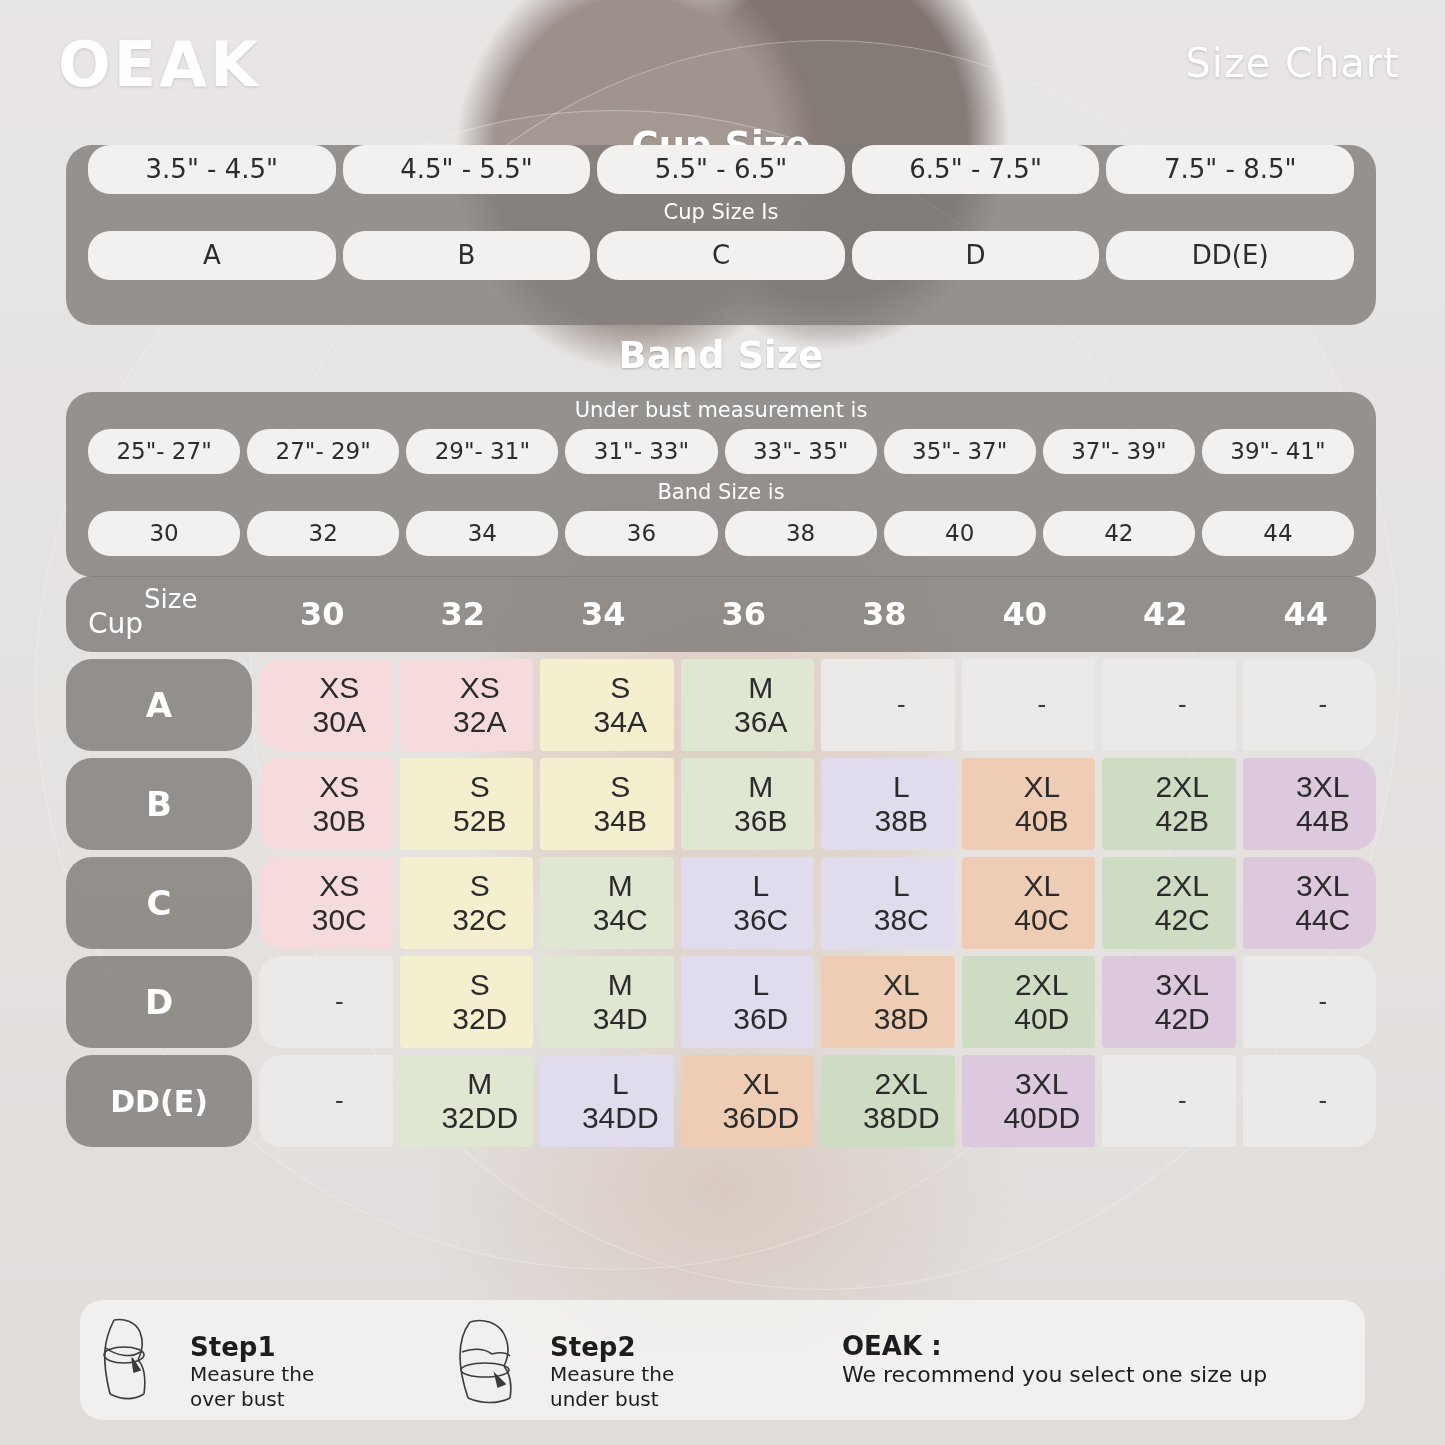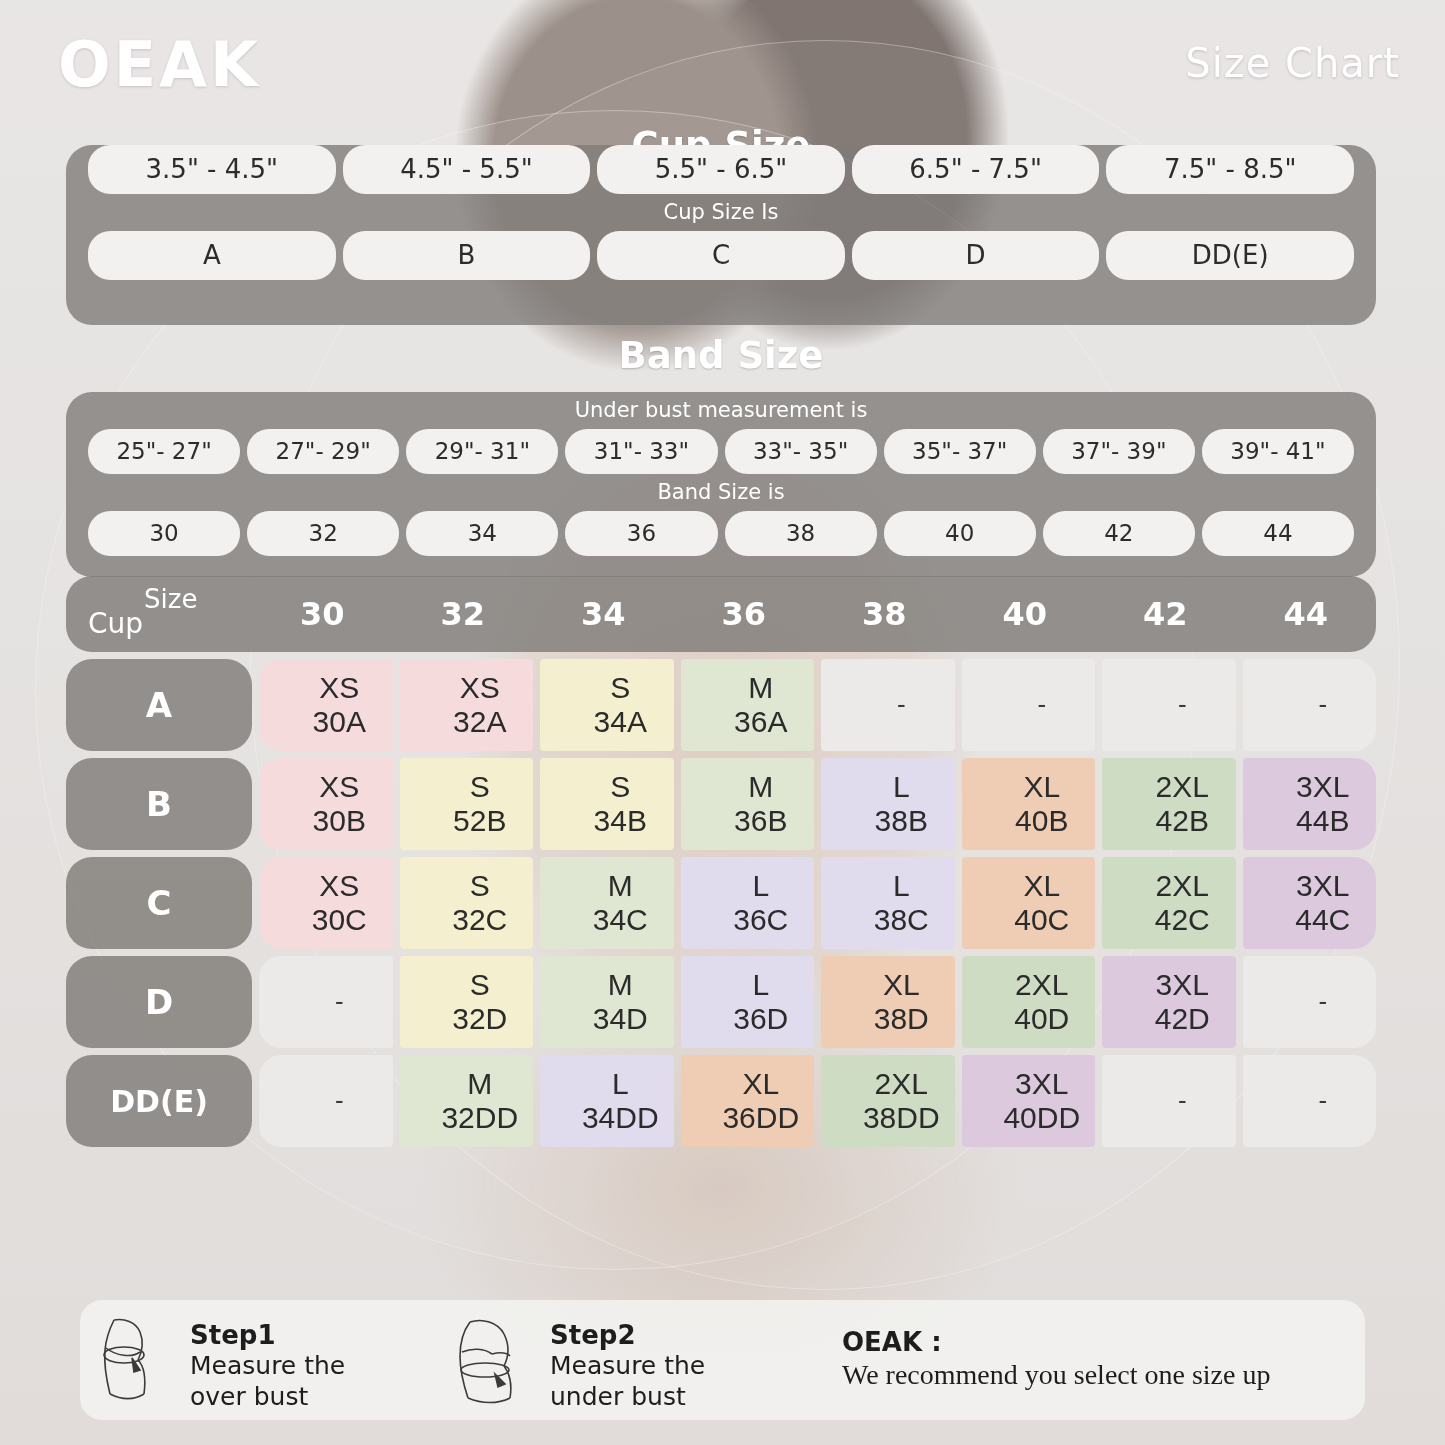--- a/index.html
+++ b/index.html
@@ -142,25 +142,25 @@
     position: absolute; left: 80px; top: 1300px; width: 1285px; height: 120px;
     background: rgba(243,242,240,0.88);
     border-radius: 22px;
     display: flex; align-items: center;
   }
   .step {
     display: flex; align-items: flex-end; gap: 14px; 
   }
   .step-text { font-family: "DejaVu Sans", sans-serif; color: #1d1d1d; }
   .step-text .t { font-weight: 700; font-size: 26px; }
-  .step-text .d { font-size: 25px; line-height: 1.25; }
+  .step-text .d { font-size: 20px; line-height: 1.25; }
   .step-icon { width: 96px; height: 104px; }
   .tips { padding-left: 42px; font-family: "DejaVu Sans", sans-serif; color: #1d1d1d; }
   .tips .t { font-weight: 700; font-size: 26px; }
-  .tips .d { font-size: 28px; line-height: 1.3; font-family: Liberation Serif, serif; }
+  .tips .d { font-size: 22px; line-height: 1.3; }
 </style>
 </head>
 <body>
 
 <div id="page">
   <div class="bg-photo"></div>
   <div class="bg-circle c1"></div>
   <div class="bg-circle c2"></div>
   <div class="overlay-veil"></div>
 

